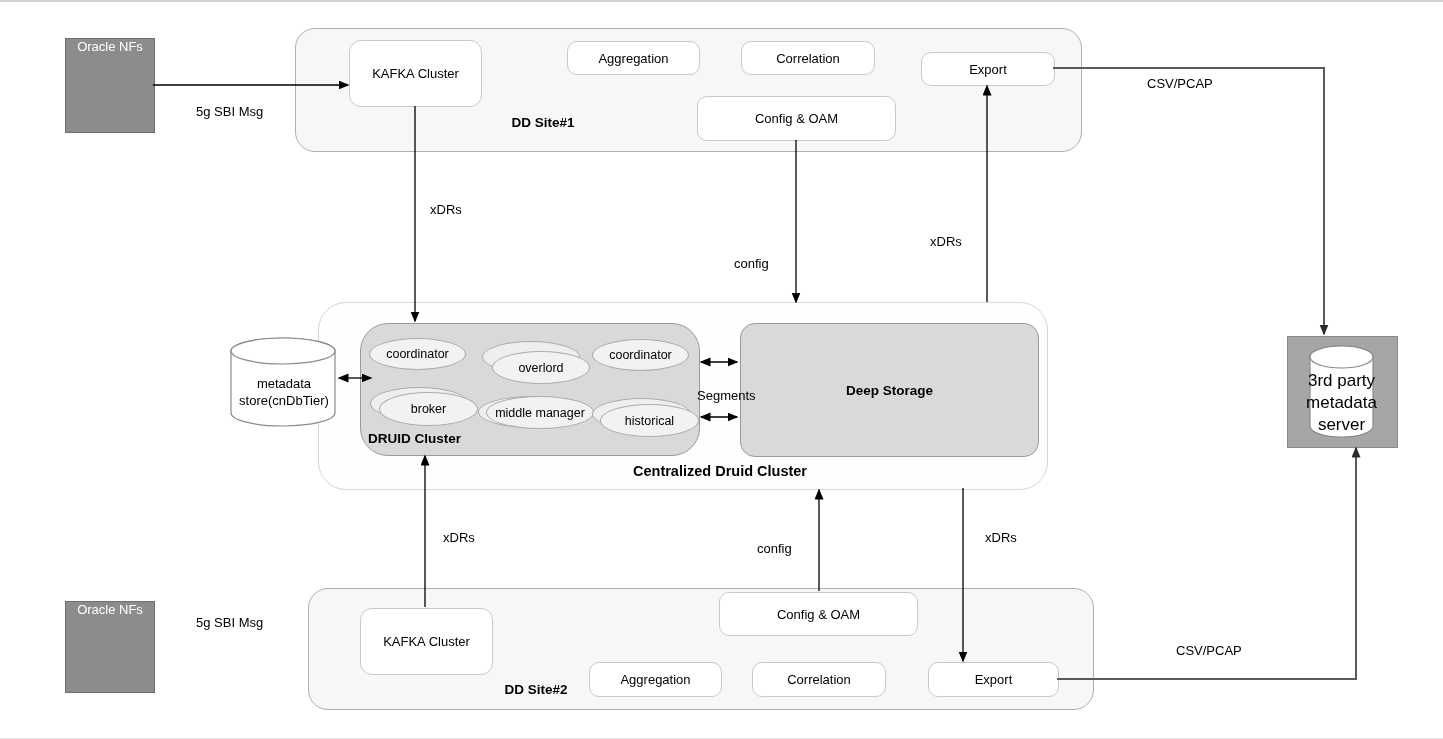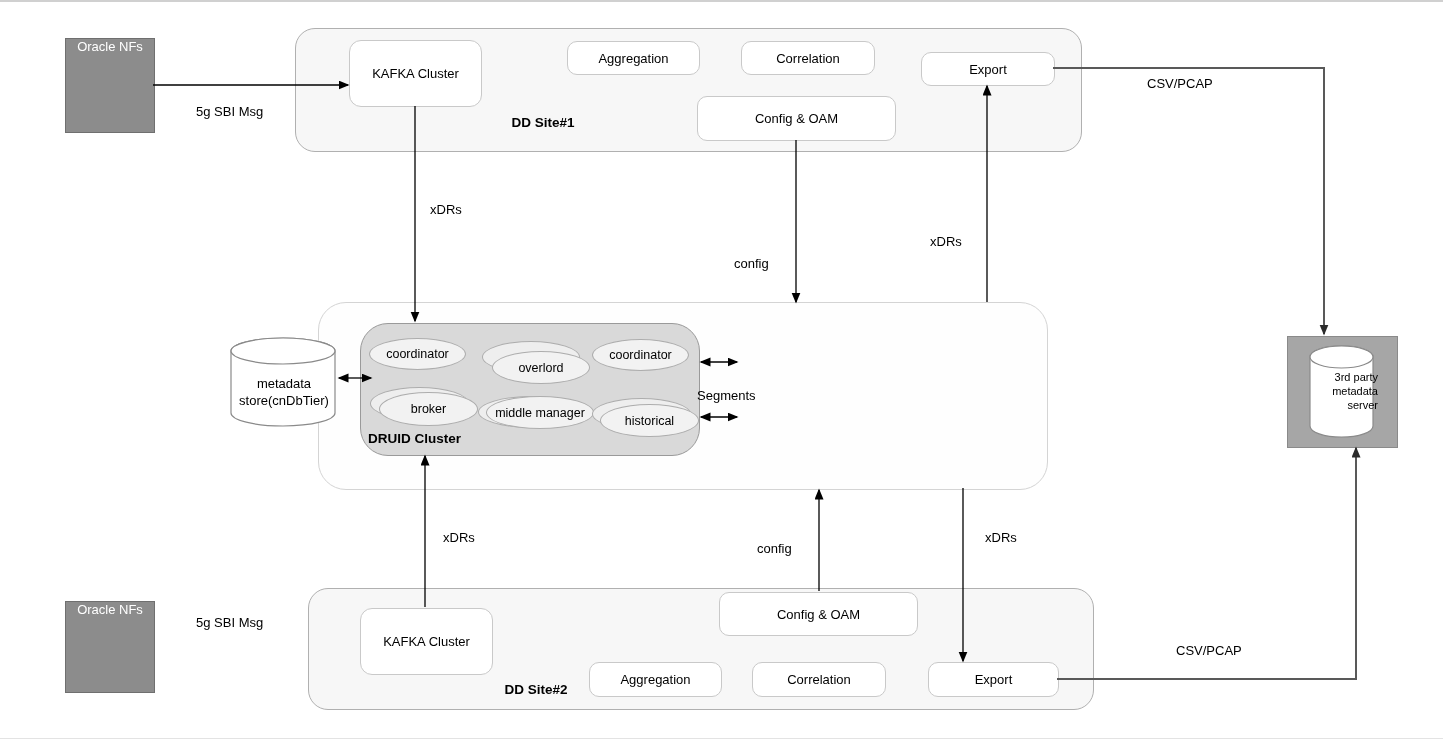--- a/index.html
+++ b/index.html
@@ -89,20 +89,21 @@
   </div>
 
   <div class="oracle" style="left:65px;top:38px;width:88px;height:93px;">
     <span>Oracle NFs</span>
   </div>
   <div class="oracle" style="left:65px;top:601px;width:88px;height:90px;">
     <span>Oracle NFs</span>
   </div>
 
   <div class="druid-container" style="left:318px;top:302px;width:728px;height:186px;"></div>
+  <div class="lbl bold center" style="left:560px;top:463px;width:320px;font-size:14.5px;">Centralized Druid Cluster</div>
 
   <div class="druidbox" style="left:360px;top:323px;width:338px;height:131px;">
     <div class="ellipse" style="left:8px;top:14px;width:95px;height:30px;">
       <span>coordinator</span>
     </div>
     <div class="ellipse back" style="left:121px;top:17px;width:96px;height:30px;"></div>
     <div class="ellipse" style="left:131px;top:27px;width:96px;height:31px;">
       <span>overlord</span>
     </div>
     <div class="ellipse" style="left:231px;top:15px;width:95px;height:30px;">
@@ -116,36 +117,39 @@
     <div class="ellipse" style="left:125px;top:72px;width:106px;height:31px;">
       <span>middle manager</span>
     </div>
     <div class="ellipse back" style="left:231px;top:74px;width:97px;height:30px;"></div>
     <div class="ellipse" style="left:239px;top:80px;width:97px;height:31px;">
       <span>historical</span>
     </div>
     <div class="lbl bold" style="left:7px;top:107px;font-size:13.5px;">DRUID Cluster</div>
   </div>
 
+  <div class="deep" style="left:740px;top:323px;width:297px;height:132px;">
+    <span>Deep Storage</span>
+  </div>
 
   <svg class="abs" style="left:230px;top:337px;" width="107" height="90" viewBox="0 0 107 90">
     <path d="M1,14 A52,13 0 0 1 105,14 L105,76 A52,13 0 0 1 1,76 Z" fill="#ffffff" stroke="#8a8a8a" stroke-width="1.2"></path>
     <ellipse cx="53" cy="14" rx="52" ry="13" fill="#ffffff" stroke="#8a8a8a" stroke-width="1.2"></ellipse>
   </svg>
   <div class="cyl-text" style="left:226px;top:376px;width:116px;font-size:13px;">
     <div>metadata</div>
     <div>store(cnDbTier)</div>
   </div>
 
   <div class="third" style="left:1287px;top:336px;width:109px;height:110px;"></div>
   <svg class="abs" style="left:1309px;top:345px;" width="65" height="93" viewBox="0 0 65 93">
     <path d="M1,12 A31,11 0 0 1 64,12 L64,81 A31,11 0 0 1 1,81 Z" fill="#ffffff" stroke="#8a8a8a" stroke-width="1.2"></path>
     <ellipse cx="32.5" cy="12" rx="31.5" ry="11" fill="#ffffff" stroke="#8a8a8a" stroke-width="1.2"></ellipse>
   </svg>
-  <div class="cyl-text" style="left:1305px;top:370px;width:73px;font-size:11px;text-align:right;">
+  <div class="cyl-text" style="left:1305px;top:370px;width:73px;font-size:17px;">
     <div>3rd party</div>
     <div>metadata</div>
     <div>server</div>
   </div>
 
   <svg class="overlay" width="1443" height="739">
     <defs>
       <marker id="aE" markerWidth="12" markerHeight="10" refX="9.5" refY="4.5" orient="auto" markerUnits="userSpaceOnUse">
         <path d="M0,0 L11,4.5 L0,9 Z" fill="#000"></path>
       </marker>

